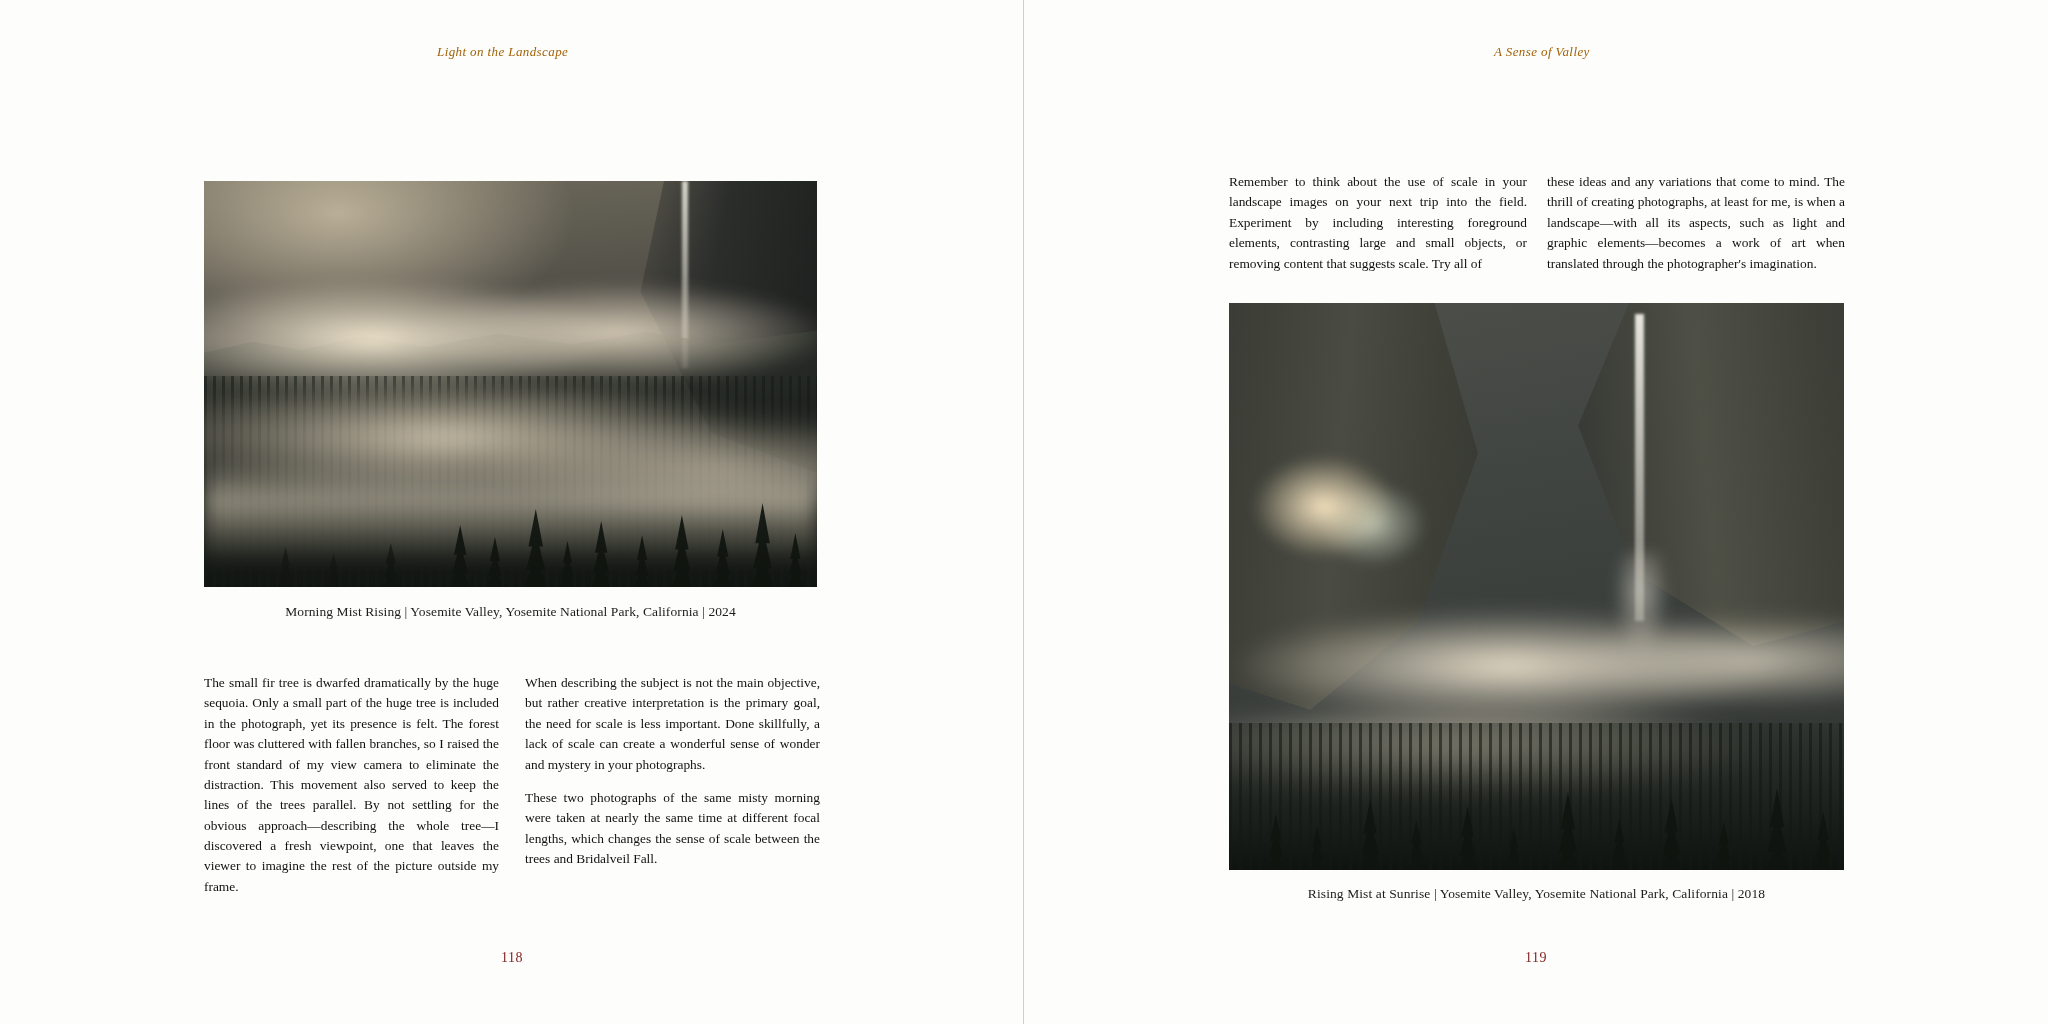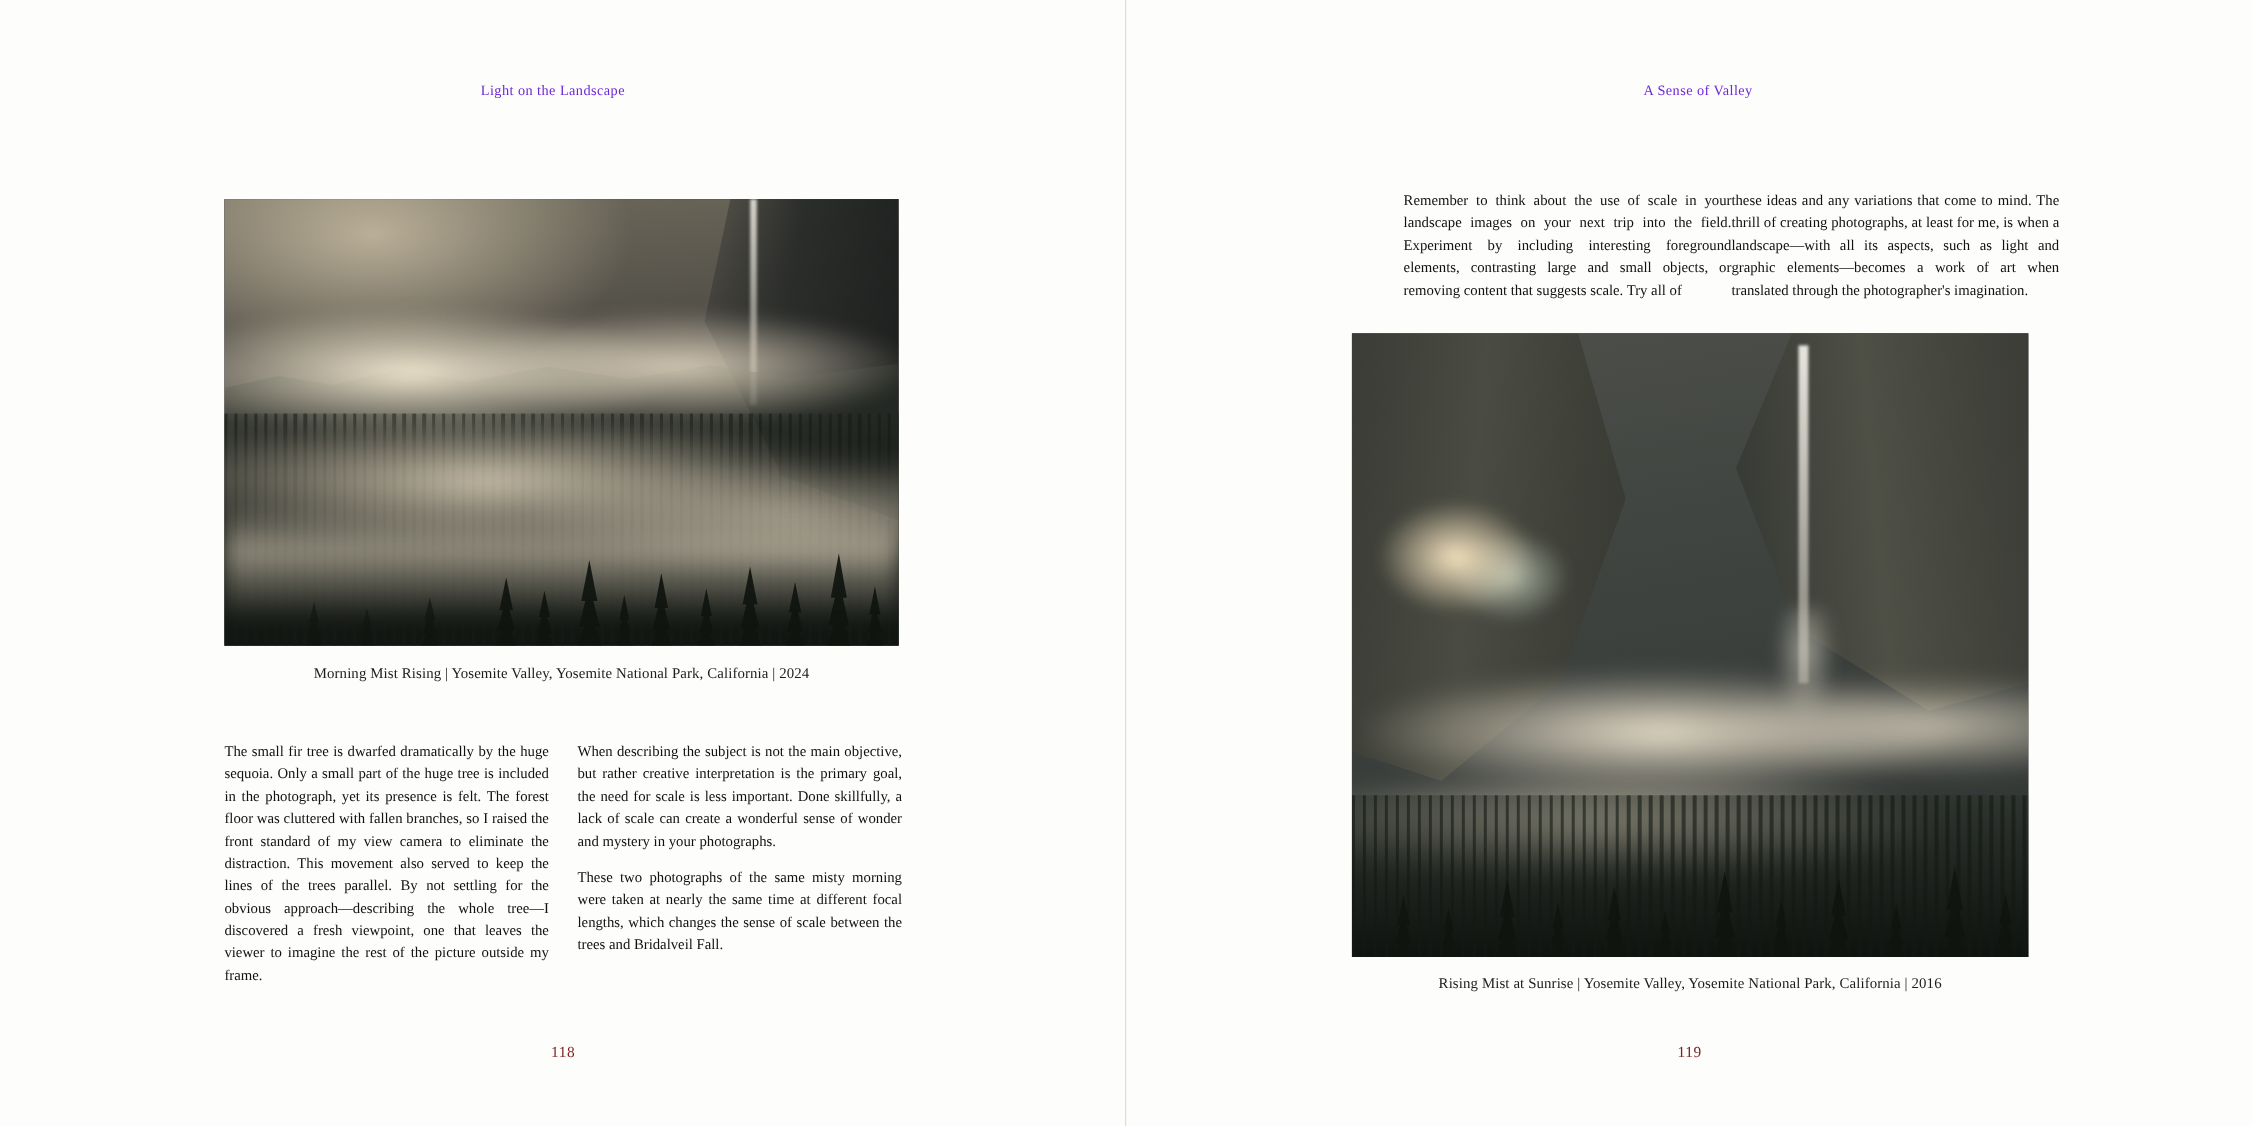--- a/index.html
+++ b/index.html
@@ -27,25 +27,25 @@
     height: 1024px;
     box-sizing: border-box;
     background: #fdfdfb;
   }
   .page-left {
     border-right: 1px solid #cfcfcf;
   }
   .running-head {
     position: absolute;
     top: 44px;
+    font-style: italic;
     font-size: 13px;
     letter-spacing: 0.4px;
-    color: #6d28d9;
+    color: #a16207;
     white-space: nowrap;
-    margin-top: 30px;
   }
   .rh-left {
     left: 437px;
   }
   .rh-right {
     left: 1494px;
   }
   .folio {
     position: absolute;
     bottom: 58px;
@@ -110,21 +110,21 @@
   }
   .left-cols .body-col { width: 295px; }
 
   
   .right-cols {
     position: absolute;
     left: 1229px;
     top: 172px;
     width: 616px;
     display: flex;
-    margin-left: 47px;
+    gap: 20px;
   }
   .right-cols .body-col { width: 298px; }
   #photo-rising-mist {
     position: absolute;
     left: 1229px;
     top: 303px;
     width: 615px;
     height: 567px;
     overflow: hidden;
     background: #15171a;
@@ -319,18 +319,18 @@
       <div class="tree" style="left:37%;  width:22px; height:64px;"></div>
       <div class="tree" style="left:45%;  width:16px; height:42px;"></div>
       <div class="tree" style="left:53%;  width:26px; height:78px;"></div>
       <div class="tree" style="left:62%;  width:18px; height:52px;"></div>
       <div class="tree" style="left:70%;  width:24px; height:72px;"></div>
       <div class="tree" style="left:79%;  width:18px; height:48px;"></div>
       <div class="tree" style="left:87%;  width:26px; height:82px;"></div>
       <div class="tree" style="left:95%;  width:20px; height:58px;"></div>
     </div>
 
-    <div id="caption-rising-mist" class="caption" style="left:205px;">Rising Mist at Sunrise | Yosemite Valley, Yosemite National Park, California | 2016</div>
+    <div id="caption-rising-mist" class="caption" style="left:205px;">Rising Mist at Sunrise | Yosemite Valley, Yosemite National Park, California | 2018</div>
 
     <div class="folio folio-right">119</div>
   </div>
 
 </div>
 
 </body></html>

